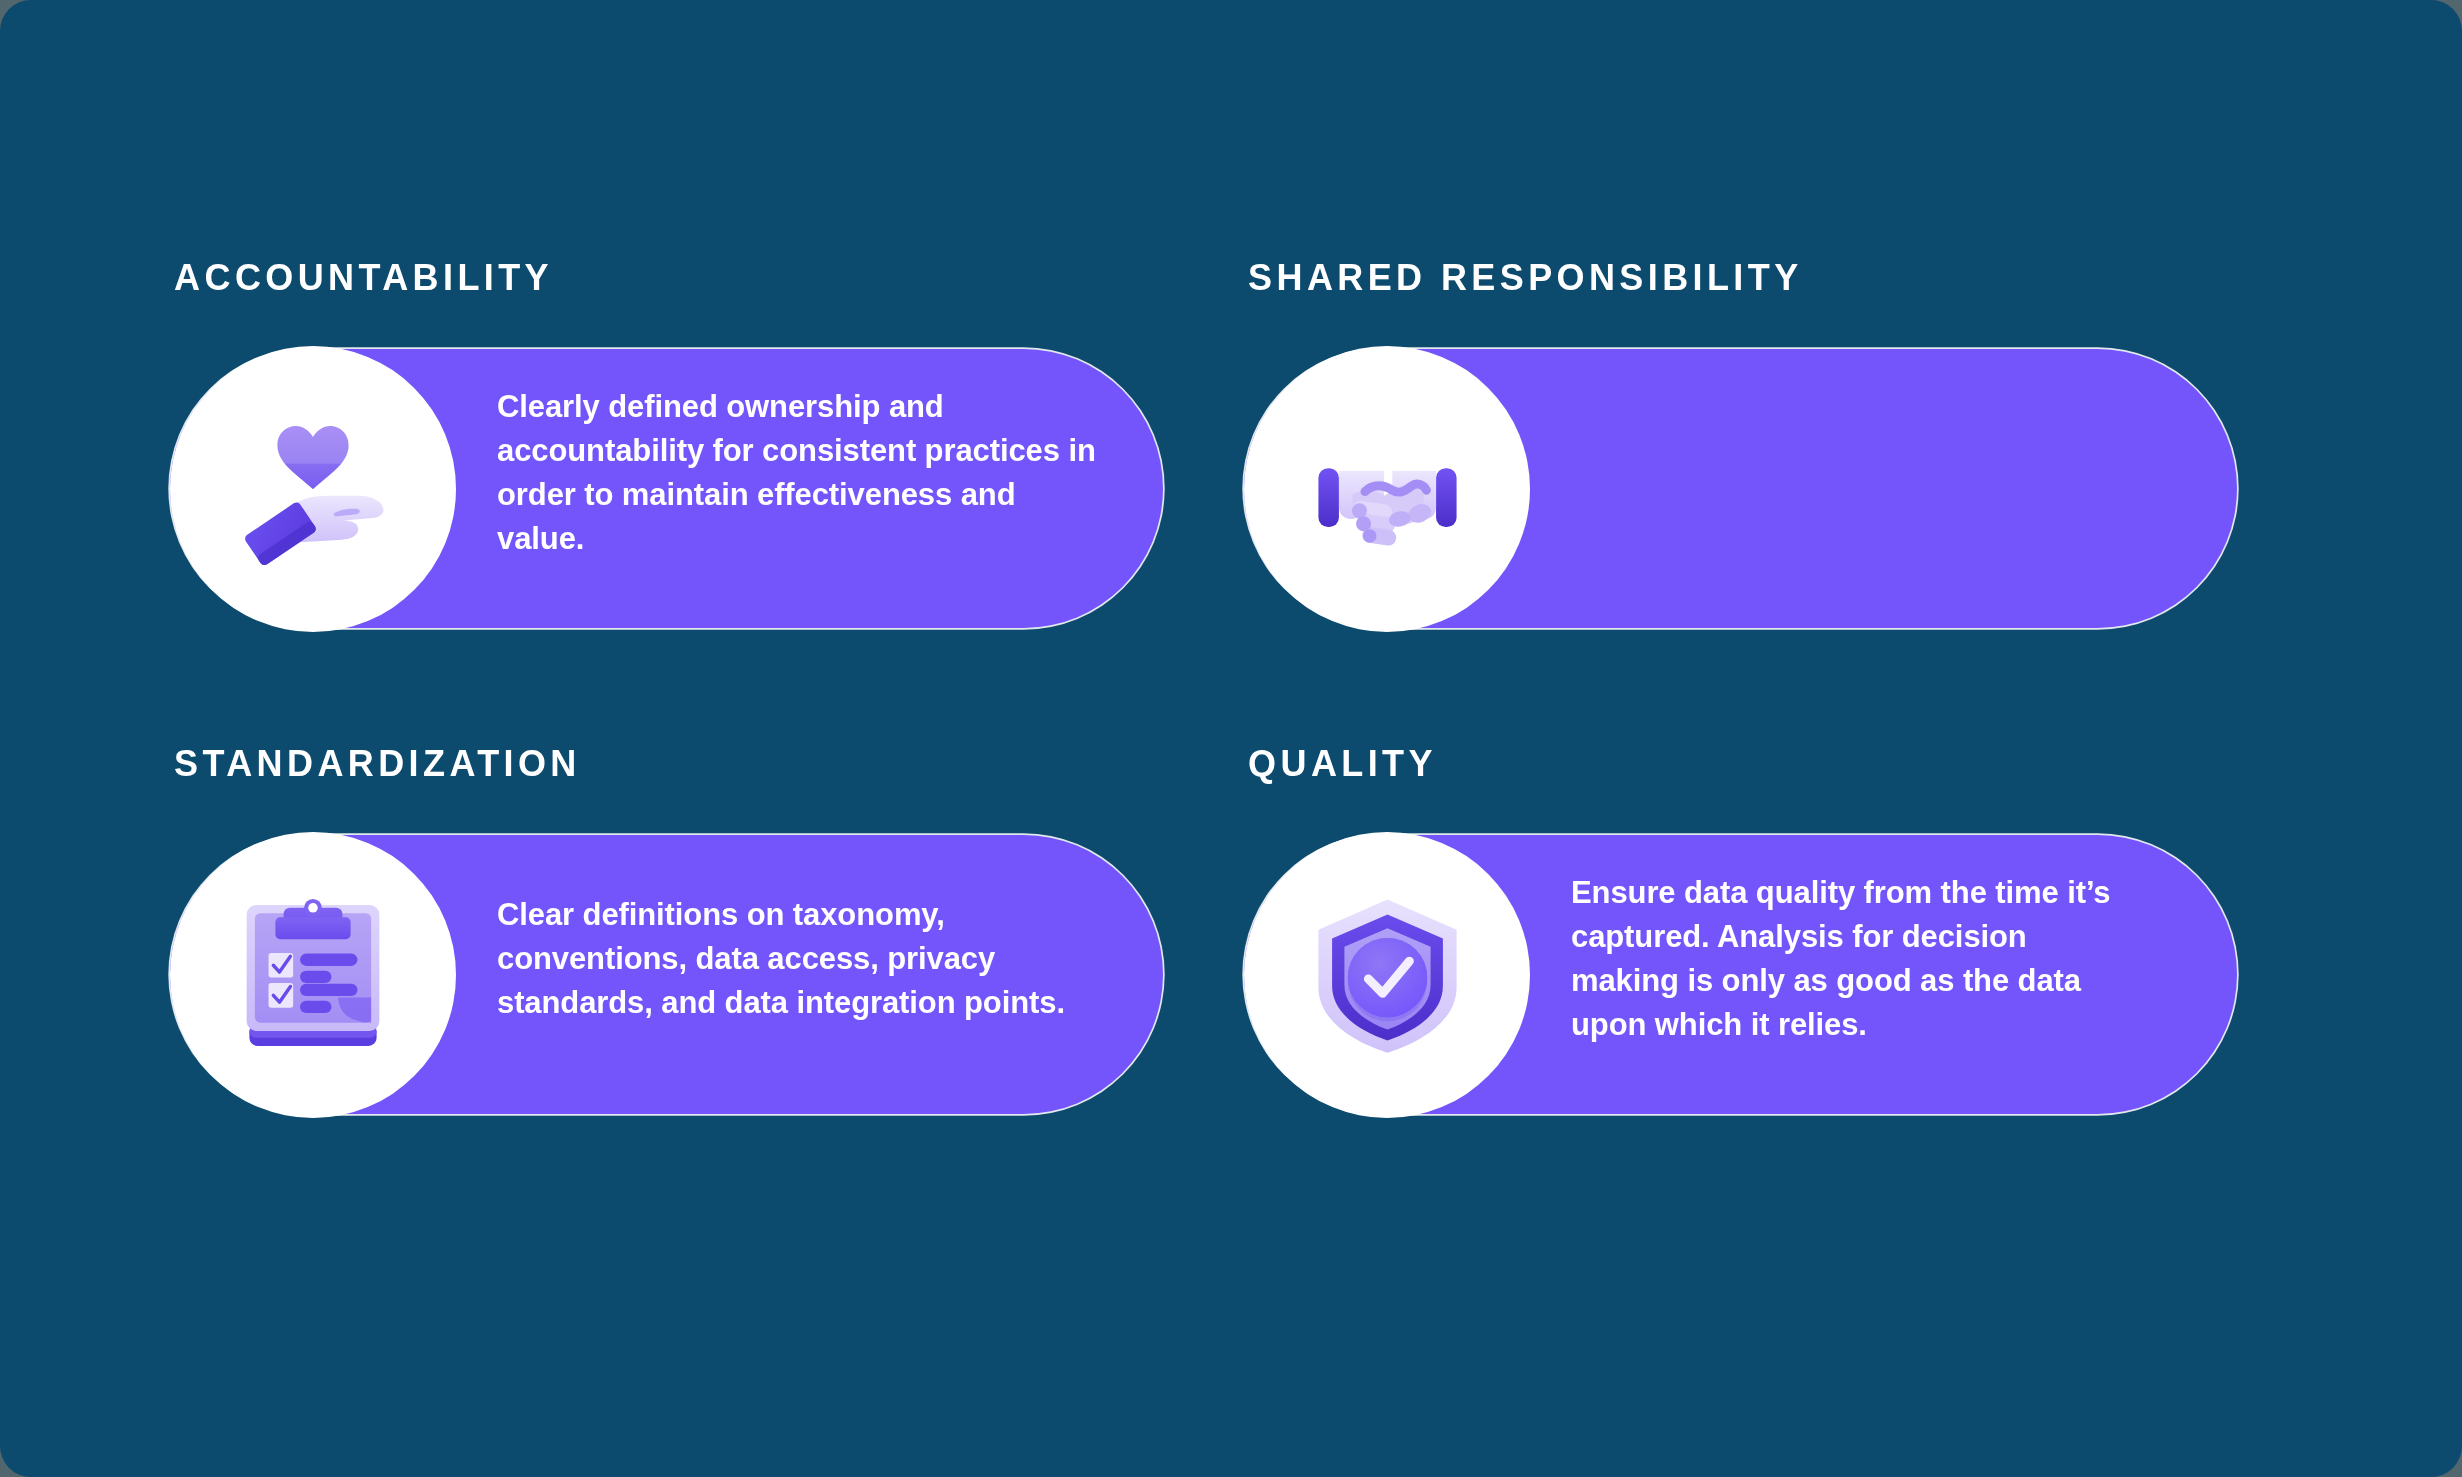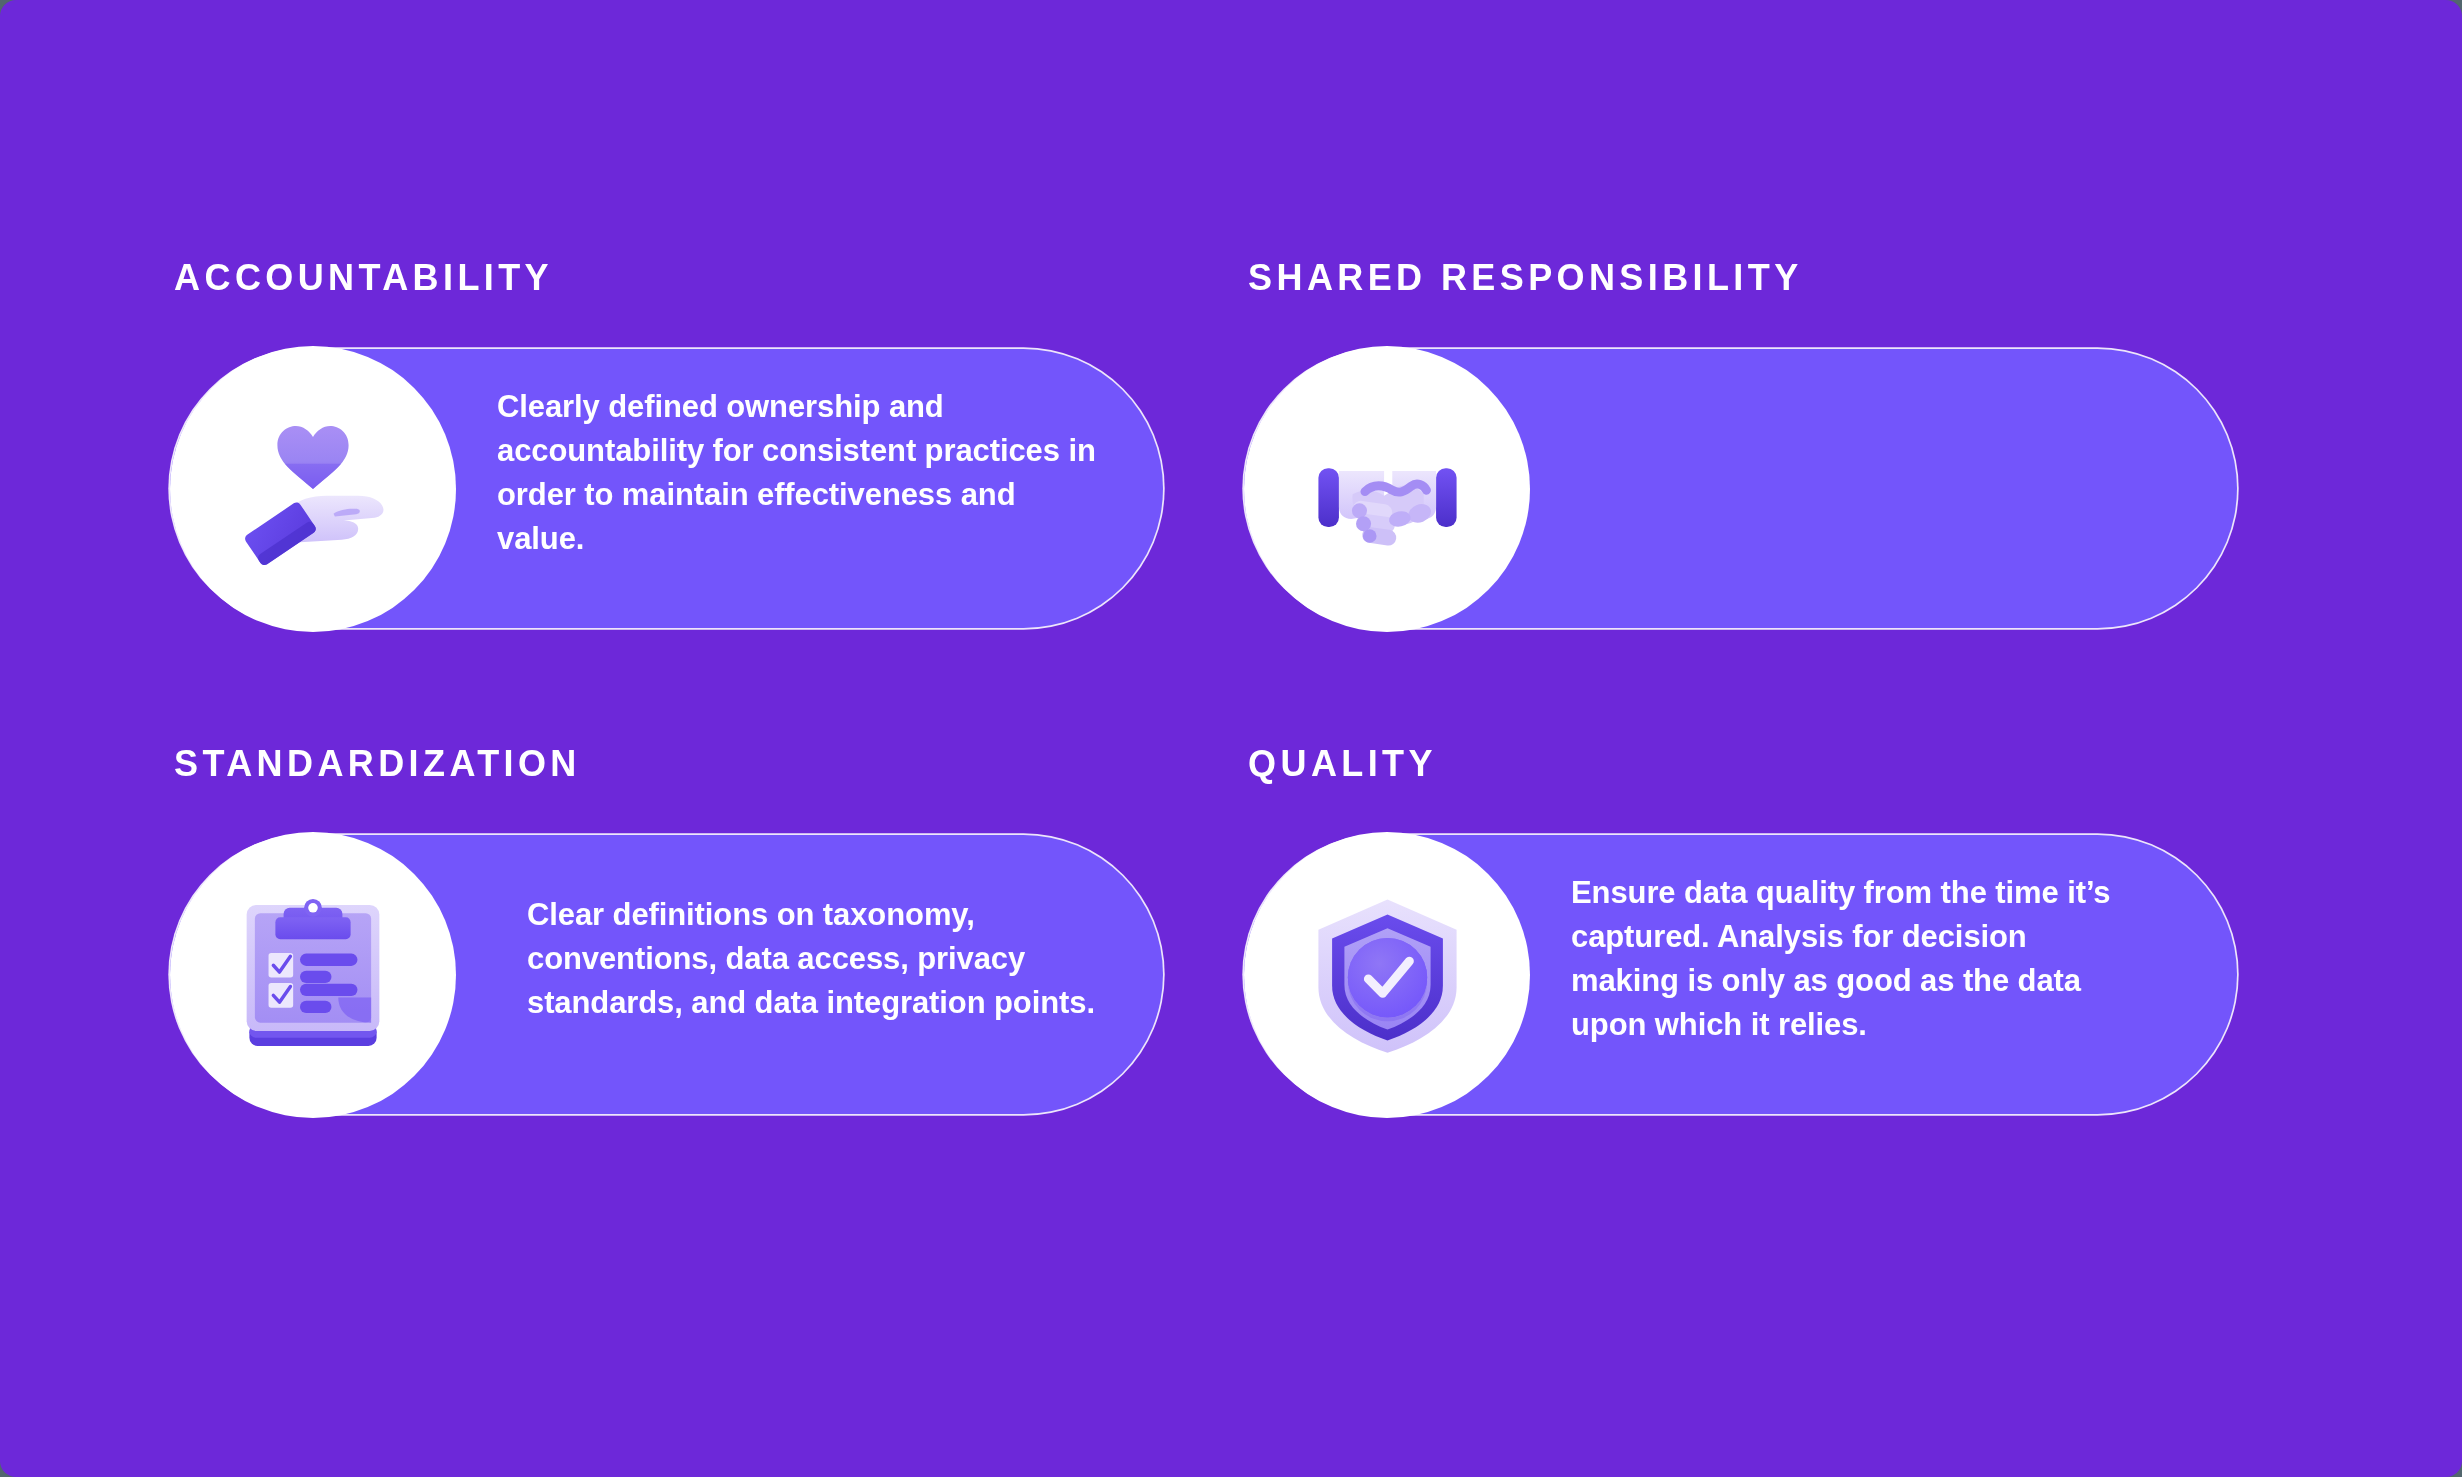--- a/index.html
+++ b/index.html
@@ -11,22 +11,22 @@
   }
 
   body {
     background: #52666e;
     font-family: "Liberation Sans", sans-serif;
   }
 
   #page {
     position: absolute;
     inset: 0;
-    background: #6d28d9;
-    border-radius: 16px;
+    background: #0c4a6e;
+    border-radius: 31px;
     overflow: hidden;
   }
 
   #grid {
     position: absolute;
     left: 170px;
     top: 260px;
     width: 2134px;
     height: 971px;
     display: grid;
@@ -94,21 +94,21 @@
     font-size: 31px;
     font-weight: bold;
     line-height: 1.42;
     letter-spacing: -0.1px;
     z-index: 2;
   }
 
   
   .c1 .pill-text { width: 602px; }
   .c2 .pill-text { width: 520px; }
-  .c3 .pill-text { width: 602px; margin-left: 30px; }
+  .c3 .pill-text { width: 602px; }
   .c4 .pill-text { width: 568px; }
 </style>
 </head>
 <body>
 
 <div id="page">
   <div id="grid">
 
     <div class="card c1">
       <div class="card-title">ACCOUNTABILITY</div>

